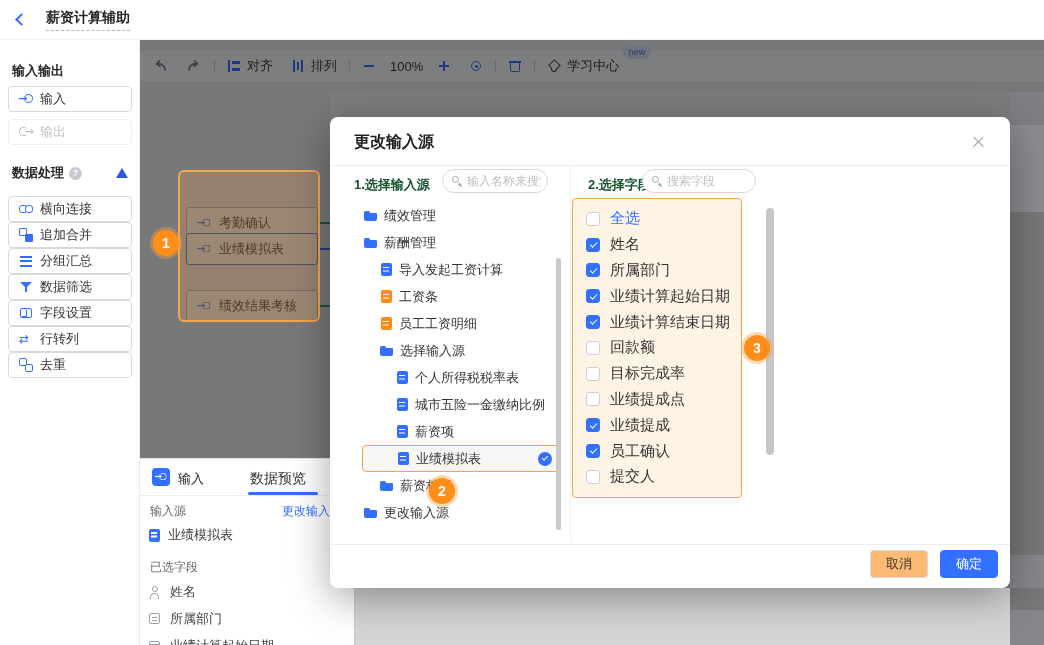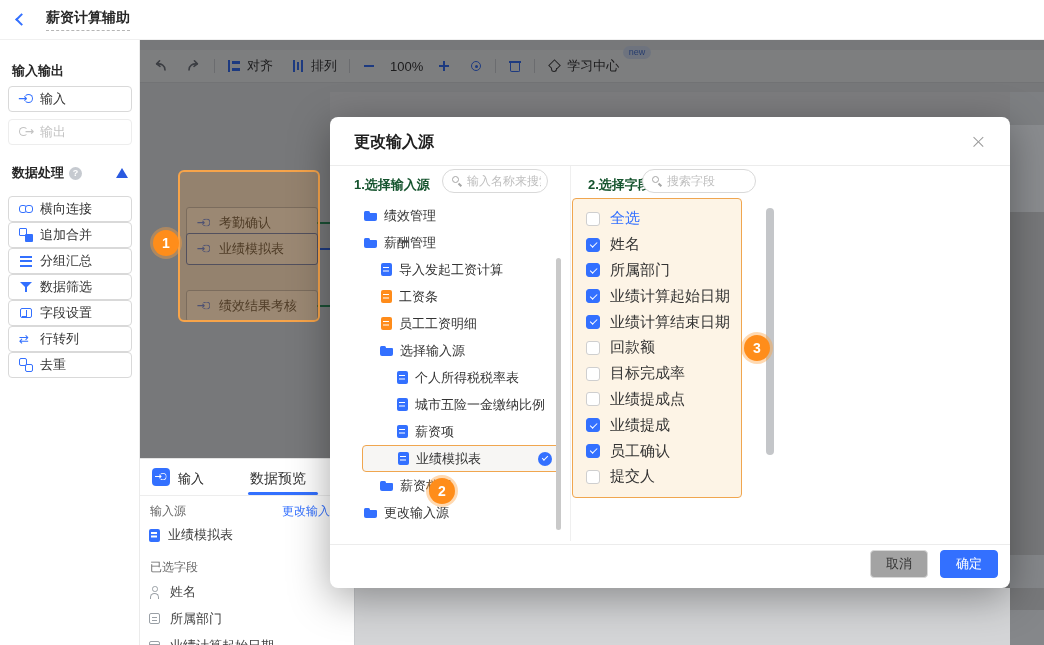--- a/index.html
+++ b/index.html
@@ -171,21 +171,21 @@
   .tree-row.selected .t-check{display:inline-block;margin-left:auto;margin-right:8px;}
   .t-scroll{position:absolute;left:226px;top:141px;width:5px;height:272px;background:#c9c9c9;border-radius:3px;cursor:pointer;}
 
   .field-box{position:absolute;left:242px;top:81px;width:170px;height:300px;border:1.5px solid #f0a64f;border-radius:4px;background:#fdf4e6;padding:7px 0 0 13px;overflow:hidden;}
   .f-row{height:25.8px;display:flex;align-items:center;gap:10px;font-size:15px;color:#333;cursor:pointer;}
   .f-label.accent{color:#3370ff;}
   .f-scroll{position:absolute;left:436px;top:91px;width:8px;height:247px;background:#c4c6c9;border-radius:4px;cursor:pointer;}
 
   .m-foot{position:absolute;left:0;top:427px;width:100%;height:44px;border-top:1px solid #ececec;}
   .btn{position:absolute;top:5px;width:58px;height:28px;border-radius:4px;font-size:13px;text-align:center;line-height:26px;cursor:pointer;}
-  .btn-cancel{left:540px;border:1px solid #d9d9d9;background:#a3a3a3;color:#333;}
+  .btn-cancel{left:540px;border:1px solid #d9d9d9;background:#fdba74;color:#333;}
   .btn-confirm{left:610px;border:1px solid #3370ff;background:#3370ff;color:#fff;}
 </style>
 </head>
 <body>
 
 <div class="frame">
 
   <div class="canvas">
     <div class="bgband"></div>
     <div class="toolbar">

